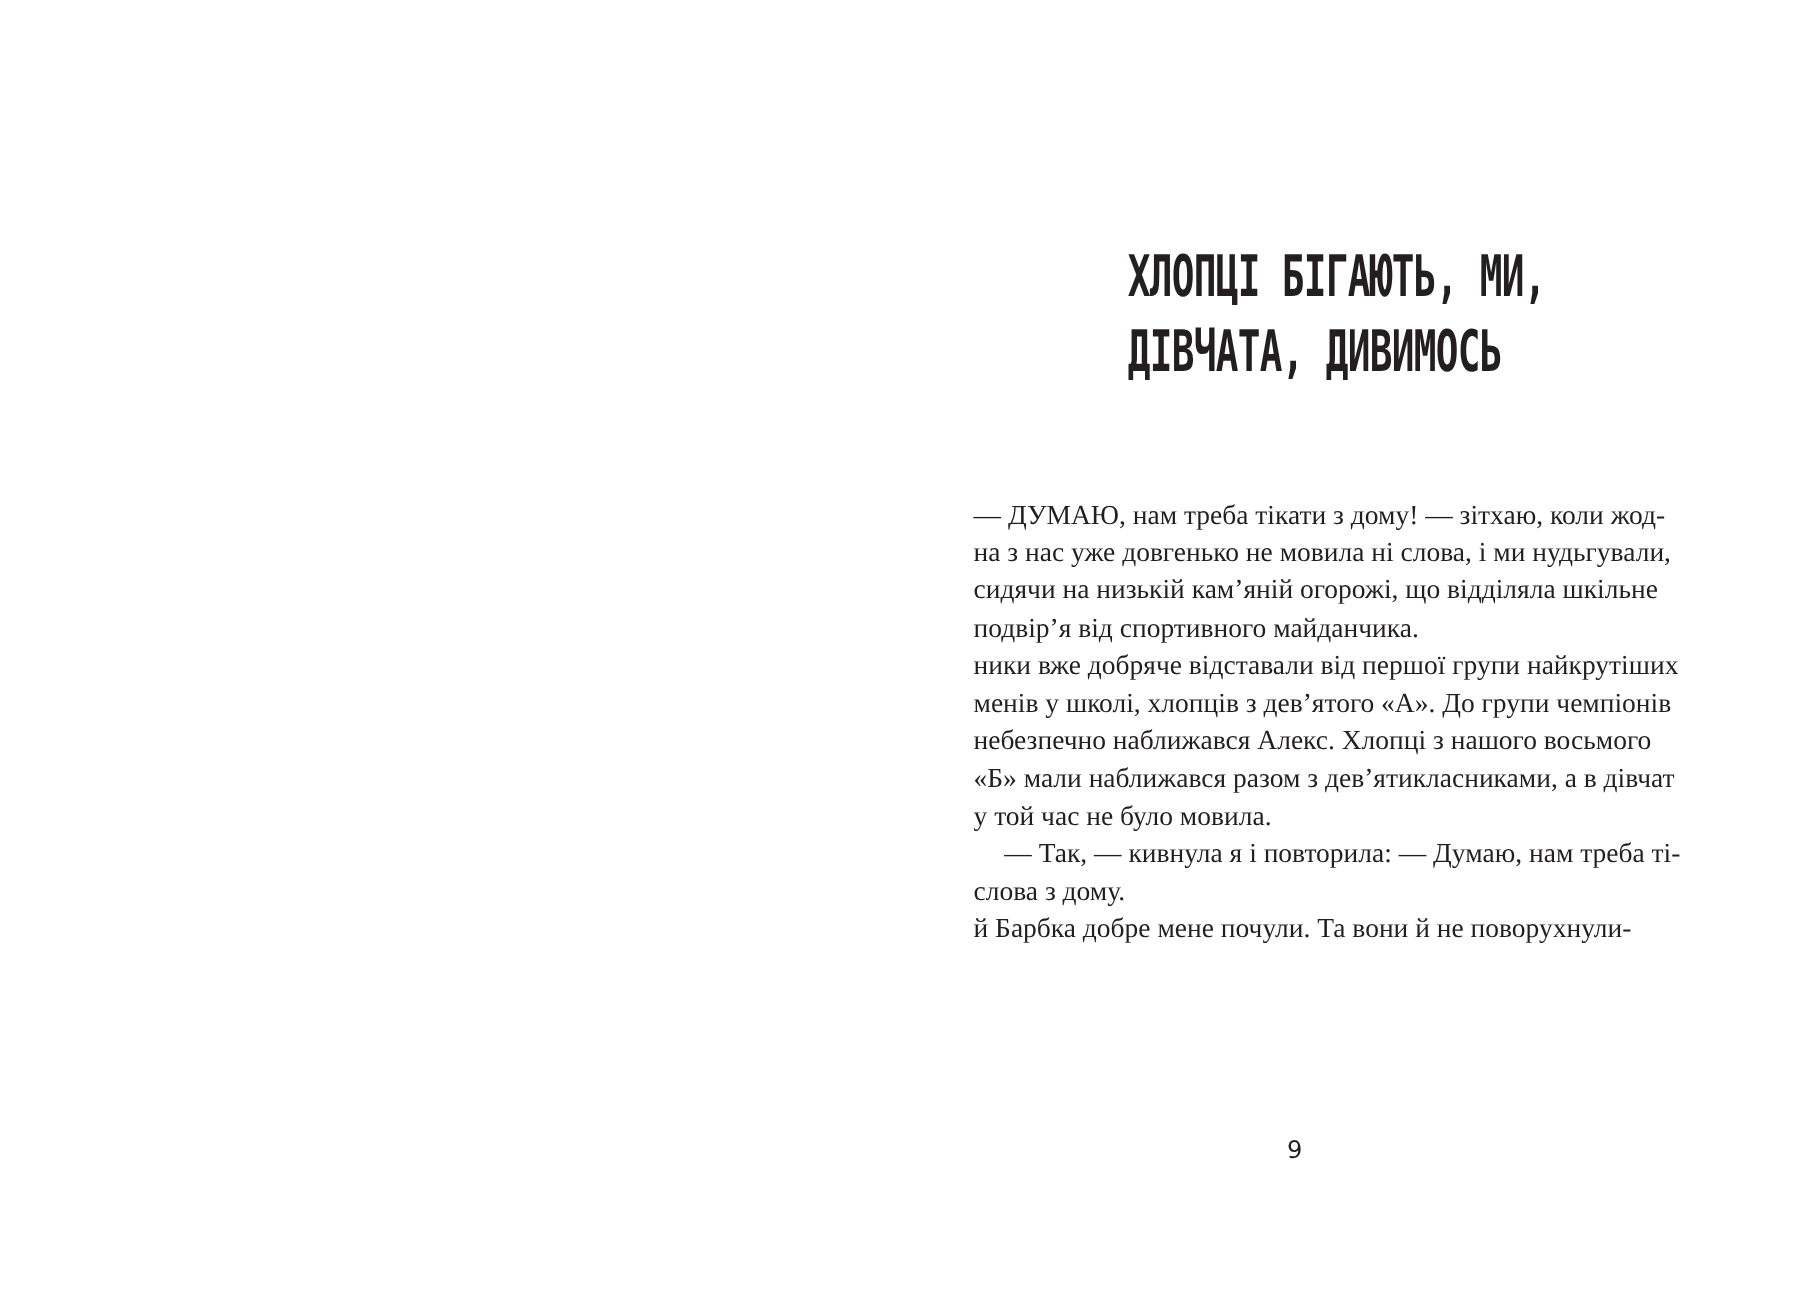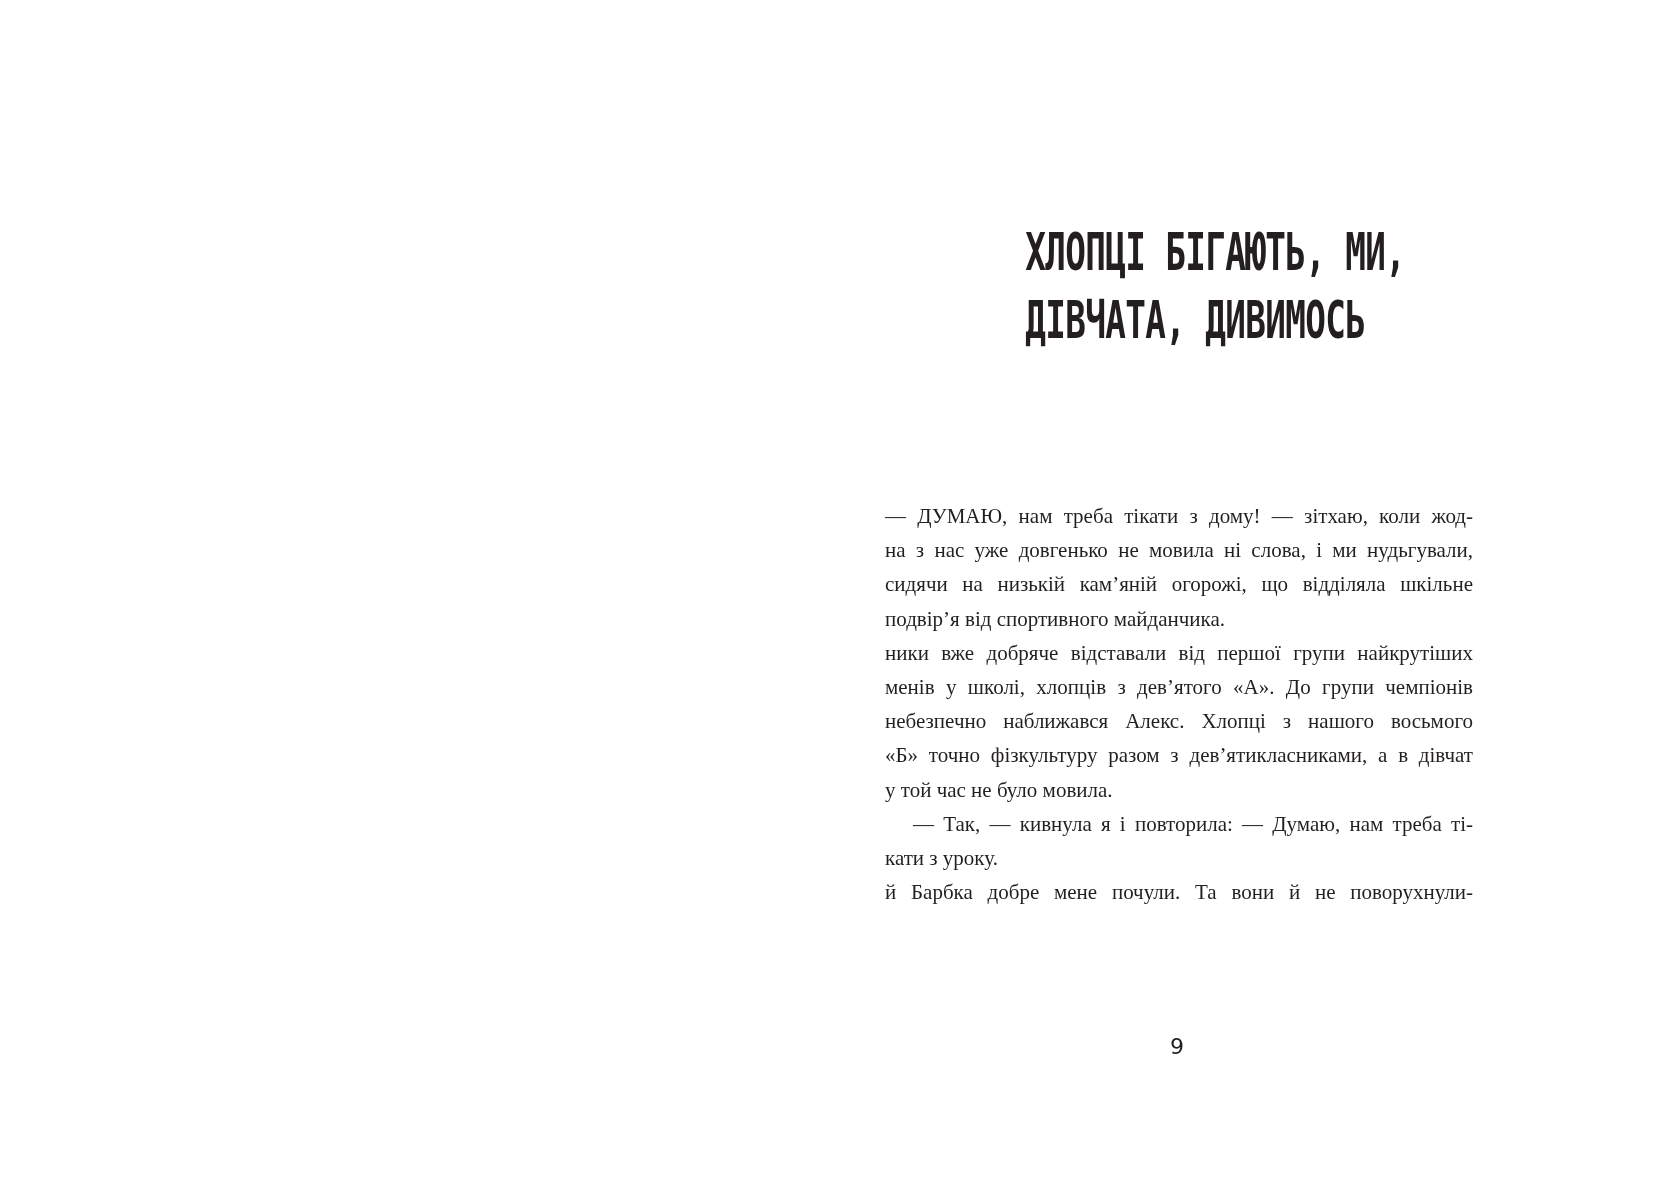--- a/index.html
+++ b/index.html
@@ -11,22 +11,22 @@
   .page-left { position: absolute; left: 0; top: 0; width: 827px; height: 1182px; }
   .page-right { position: absolute; left: 827px; top: 0; width: 827px; height: 904px; }
   .chapter-title {
     position: absolute; left: 120px; top: 218px; width: 460px; text-align: center;
     font-family: "DejaVu Sans Mono", monospace; font-size: 52px; line-height: 68px;
     letter-spacing: -1px; transform: scaleX(0.66); transform-origin: center top;
     color: #231f20; text-transform: uppercase; margin: 0;
   }
   .chapter-title span { display: block; white-space: nowrap; }
   .body-text {
-    position: absolute; left: 58px; top: 499px; width: 588px;
-    font-family: "Liberation Serif", serif; font-size: 21px; line-height: 34.2px;
+    position: absolute; left: 58px; top: 452px; width: 588px;
+    font-family: "Liberation Serif", serif; font-size: 25px; line-height: 34.2px;
     text-align: justify; color: #231f20;
   }
   .body-text p { margin: 0; }
   .line { display: block; text-align: justify; text-align-last: justify; white-space: nowrap; }
   .line.last { text-align-last: left; }
   .indent { padding-left: 28px; }
   .page-number {
     position: absolute; left: 340px; top: 1034px; width: 20px; text-align: center;
     font-family: "DejaVu Sans", sans-serif; font-size: 22px; color: #231f20;
   }
@@ -47,26 +47,26 @@
       <p>
         <span class="line">— ДУМАЮ, нам треба тікати з дому! — зітхаю,  коли жод-</span>
         <span class="line">на з нас уже довгенько не мовила ні слова, і ми нудьгували,</span>
         <span class="line">сидячи на низькій кам’яній огорожі, що відділяла шкільне</span>
         <span class="line last">подвір’я від спортивного майданчика.</span>
       </p>
       <p>
         <span class="line">ники вже добряче відставали від першої групи найкрутіших</span>
         <span class="line">менів у школі, хлопців з дев’ятого «А». До групи чемпіонів</span>
         <span class="line">небезпечно наближався Алекс. Хлопці з нашого восьмого</span>
-        <span class="line">«Б» точно фізкультуру разом з дев’ятикласниками, а в дівчат</span>
+        <span class="line">«Б» мали наближався разом з дев’ятикласниками, а в дівчат</span>
         <span class="line last">у той час не було мовила.</span>
       </p>
       <p>
         <span class="line indent">— Так, — кивнула я і повторила: — Думаю, нам треба ті-</span>
-        <span class="line last">кати з уроку.</span>
+        <span class="line last">слова з дому.</span>
       </p>
       <p>
         <span class="line">й Барбка добре мене почули. Та вони й не поворухнули-</span>
       </p>
     </div>
 
     <div class="page-number">9</div>
   </div>
 </div>
 

